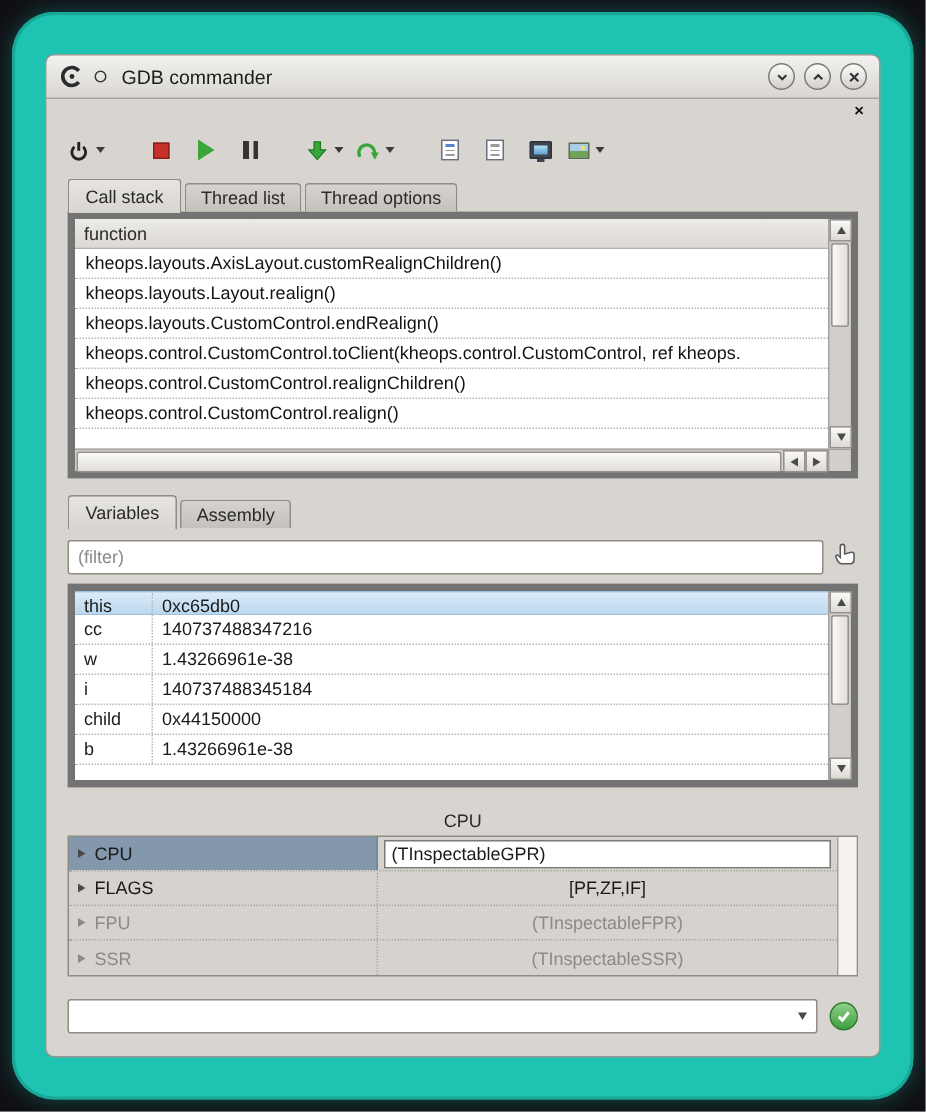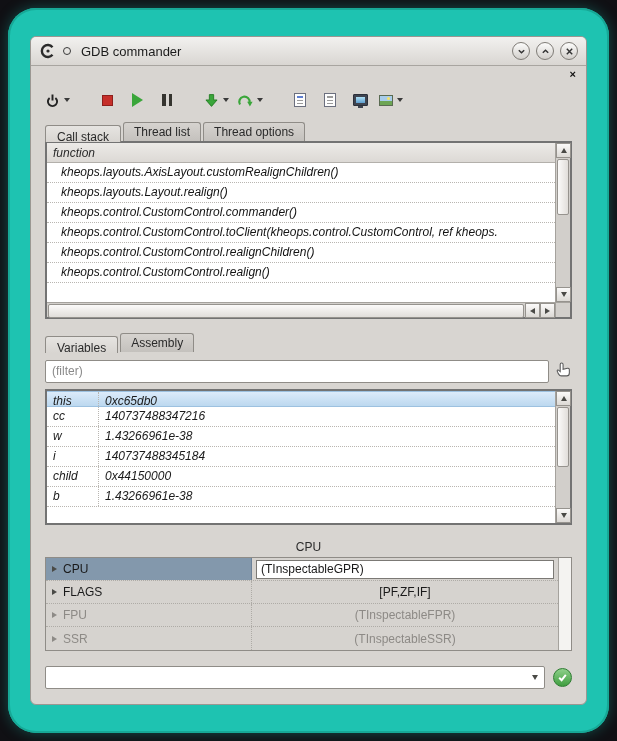--- a/index.html
+++ b/index.html
@@ -60,34 +60,34 @@
   .img-ic:before { content:""; position:absolute; right:2px; top:1px; width:3px; height:3px; border-radius:50%; background:#f4e36a; }
   
   .content { flex:1; display:flex; flex-direction:column; padding:0 14px; }
   .tabs { display:flex; align-items:flex-end; height:23px; flex:0 0 23px; position:relative; z-index:2; }
   .tab {
     border:1px solid #8f8c87; border-bottom:none; border-radius:3px 3px 0 0;
     padding:2px 10px 2px; background:linear-gradient(#d6d3cf,#c4c1bd);
     margin-right:2px; color:#2a2a2a; height:19px; line-height:15px;
   }
   .tab.active {
-    background:linear-gradient(#e6e4e1,#d8d5d1); height:17px; line-height:19px;
+    background:linear-gradient(#e6e4e1,#d8d5d1); height:23px; line-height:19px;
     margin-bottom:-1px; padding:2px 11px 3px;
   }
   
-  .panel { border:2px solid #737373; background:#ffffff; position:relative; z-index:1;font-style:italic; }
+  .panel { border:5px solid #737373; background:#ffffff; position:relative; z-index:1; }
   .grid2 { display:grid; grid-template-columns:1fr 15px; }
   .cs-panel { flex:0 0 178px; height:178px; grid-template-rows:1fr 15px; }
   .vars-panel { flex:0 0 136px; height:136px; grid-template-rows:1fr; }
   .list-head {
     height:20px; background:linear-gradient(#eceae7,#dcd9d5);
     border-bottom:1px solid #b3b0ab; display:flex; align-items:center; padding-left:6px; color:#2a2a2a;
   }
   .rows { overflow:hidden; background:#fff; }
-  .row { height:20px; line-height:19px; padding-left:14px; border-bottom:1px dotted #b9b6b1;
+  .row { height:20px; line-height:19px; padding-left:7px; border-bottom:1px dotted #b9b6b1;
          white-space:nowrap; overflow:hidden; color:#141414; }
   .vscroll { background:#d2cfcb; border-left:1px solid #a5a29d; display:flex; flex-direction:column; }
   .hscroll { background:#d2cfcb; border-top:1px solid #a5a29d; display:flex; }
   .sbtn { flex:0 0 15px; width:15px; height:15px; background:linear-gradient(#fbfaf9,#dcd9d5);
           border:1px solid #96938e; display:flex; align-items:center; justify-content:center; }
   .sthumb { background:linear-gradient(90deg,#fbfaf9,#e1deda); border:1px solid #96938e; border-radius:2px; }
   .hthumb { background:linear-gradient(#fbfaf9,#e1deda); border:1px solid #96938e; border-radius:2px; height:100%; }
   .tri { width:0; height:0; display:block; }
   .tri.up    { border-left:3.5px solid transparent; border-right:3.5px solid transparent; border-bottom:5px solid #4a4a46; }
   .tri.down  { border-left:3.5px solid transparent; border-right:3.5px solid transparent; border-top:5px solid #4a4a46; }
@@ -227,21 +227,21 @@
       <span class="tab">Thread list</span>
       <span class="tab">Thread options</span>
     </div>
 
     <div class="panel grid2 cs-panel">
       <div style="display:flex;flex-direction:column;overflow:hidden;">
         <div class="list-head">function</div>
         <div class="rows">
           <div class="row">kheops.layouts.AxisLayout.customRealignChildren()</div>
           <div class="row">kheops.layouts.Layout.realign()</div>
-          <div class="row">kheops.control.CustomControl.commander()</div>
+          <div class="row">kheops.layouts.CustomControl.endRealign()</div>
           <div class="row">kheops.control.CustomControl.toClient(kheops.control.CustomControl, ref kheops.</div>
           <div class="row">kheops.control.CustomControl.realignChildren()</div>
           <div class="row">kheops.control.CustomControl.realign()</div>
         </div>
       </div>
       <div class="vscroll">
         <span class="sbtn">
               <i class="tri up"></i>
             </span>
         <span class="sthumb" style="height:56px;margin:1px;"></span>

